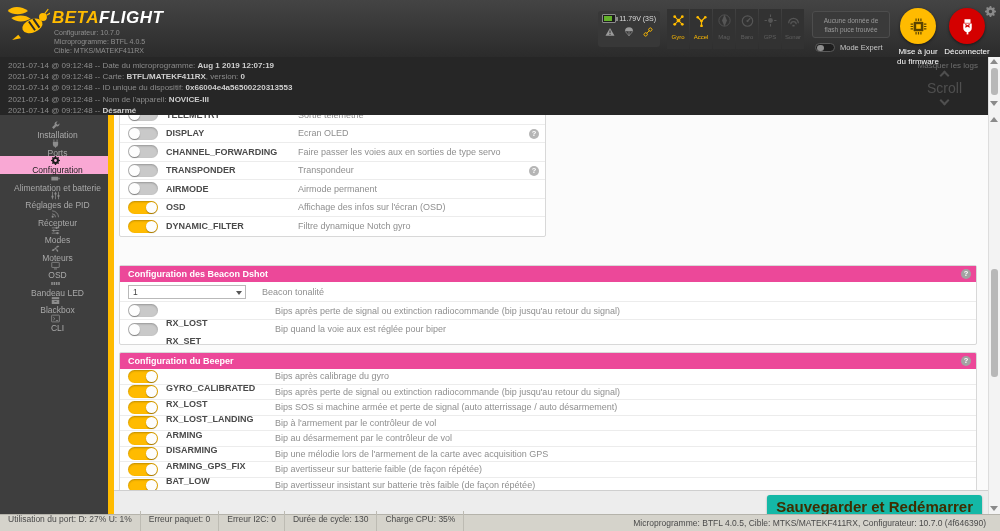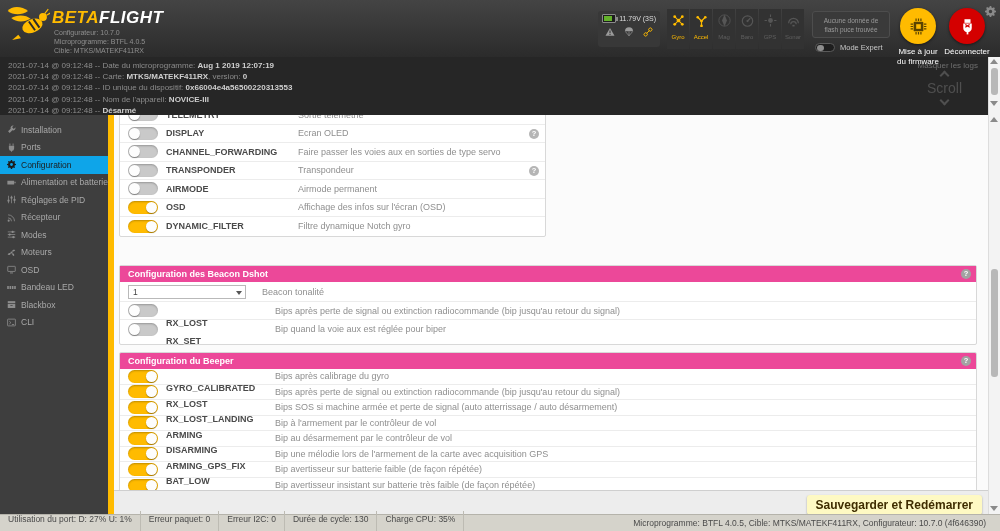--- a/index.html
+++ b/index.html
@@ -63,23 +63,23 @@
   #hide-logs { position:absolute; right:10px; top:4px; font-size:8px; color:#6f6f6f; cursor:pointer; }
   #scroll-widget { position:absolute; right:26px; top:15px; text-align:center; cursor:pointer; }
   .chev { width:7px; height:7px; border-left:2px solid #4f4f4f; border-top:2px solid #4f4f4f; margin:0 auto; }
   .chev.up { transform:rotate(45deg); } .chev.down { transform:rotate(225deg); }
   .scroll-txt { font-size:14px; color:#4f4f4f; margin:1px 0; }
 
   
   #sidebar { position:absolute; top:115px; left:0; width:108px; bottom:17px; background:#3e3e3e; z-index:5; }
   #sidebar-menu { padding-top:6px; }
   .side-item { height:17.5px; display:flex; align-items:center; padding-left:7px;
-               color:#a9a9a9; font-size:8.5px; cursor:pointer; white-space:nowrap; }
+               color:#a9a9a9; font-size:8.5px; cursor:pointer; white-space:nowrap;flex-direction:column; }
   .side-item svg { width:9px; height:9px; margin-right:5px; flex:0 0 9px; color:#8c8c8c; }
-  .side-item.active { background:#0ea5e9; color:#1c1c1c; }
+  .side-item.active { background:#f9a8d4; color:#1c1c1c; }
   .side-item.active svg { color:#1c1c1c; }
   #accent-strip { position:absolute; top:115px; left:108px; width:6px; bottom:17px; background:#ffbb00; z-index:5; }
 
   
   #content { position:absolute; top:115px; left:114px; width:874px; height:375px;
              overflow:hidden; background:#fbfbfb; z-index:1; }
   .gui-box { position:absolute; background:#fff; border:1px solid #d8d8d8; border-radius:2px; }
   #features-box { left:5px; top:-12px; width:427px; padding-top:2px; }
   #beacon-box  { left:5px; top:150px; width:858px; padding-bottom:6px; }
   #beeper-box  { left:5px; top:237px; width:858px; height:141px; overflow:hidden; }
@@ -110,22 +110,22 @@
   .select { width:118px; height:14px; border:1px solid #b9b9b9; background:#fff; font-size:8.5px;
             color:#444; padding:0 4px; line-height:12px; position:relative; cursor:pointer; }
   .sel-arrow { position:absolute; right:3px; top:5px; width:0; height:0;
                border-left:3px solid transparent; border-right:3px solid transparent;
                border-top:4px solid #555; }
   .sel-label { margin-left:16px; }
 
   
   #footer-strip { position:absolute; left:114px; top:490px; width:874px; height:24px;
                   background:#ededed; border-top:1px solid #cfcfcf; z-index:6; }
-  #save-btn { position:absolute; right:6px; top:4px; background:#fef9c3; border-radius:3px;
-              font-size:12px; font-weight:bold; color:#3f2d00; padding:3px 9px; cursor:pointer;
+  #save-btn { position:absolute; right:6px; top:4px; background:#14b8a6; border-radius:3px;
+              font-size:15px; font-weight:bold; color:#3f2d00; padding:3px 9px; cursor:pointer;
               box-shadow:0 1px 2px rgba(0,0,0,.35); }
   #statusbar { position:absolute; bottom:0; left:0; width:1000px; height:17px; background:#d5d3cb;
                border-top:1px solid #b5b3ab; display:flex; align-items:center; z-index:35;
                font-size:8.5px; color:#4a4a4a; }
   .sb-item { padding:0 8px; border-right:1px solid #bdbbb3; line-height:16px; height:24px; white-space:nowrap;text-align:right; }
   .sb-right { margin-left:auto; padding-right:14px; white-space:nowrap; }
 
   
   #scrollcol { position:absolute; right:0; top:57px; width:12px; bottom:17px;
                background:#f3f3f3; border-left:1px solid #ddd; z-index:15; }
@@ -267,21 +267,21 @@
   <span id="settings-gear">
     <svg viewBox="0 0 12 12">
         <path fill="currentColor" fill-rule="evenodd" d="M5.2 0h1.6l.3 1.5c.45.12.9.3 1.3.55l1.3-.8 1.1 1.1-.8 1.3c.25.4.43.85.55 1.3L12 5.2v1.6l-1.5.3a4.6 4.6 0 0 1-.55 1.3l.8 1.3-1.1 1.1-1.3-.8a4.6 4.6 0 0 1-1.3.55L6.8 12H5.2l-.3-1.5a4.6 4.6 0 0 1-1.3-.55l-1.3.8-1.1-1.1.8-1.3A4.6 4.6 0 0 1 1.5 7.1L0 6.8V5.2l1.5-.3c.12-.45.3-.9.55-1.3l-.8-1.3 1.1-1.1 1.3.8c.4-.25.85-.43 1.3-.55zM6 4.1A1.9 1.9 0 1 0 6 7.9 1.9 1.9 0 0 0 6 4.1z"></path>
       </svg>
   </span>
 </div>
 
 <div id="log-panel">
   <div id="log-entries">
       <div class="log-line"><span>2021-07-14 @ 09:12:48 -- Date du microprogramme: </span><b>Aug 1 2019 12:07:19</b></div>
-      <div class="log-line"><span>2021-07-14 @ 09:12:48 -- Carte: </span><b>MTKS/MATEKF411RX</b><span>, version: </span><b>0</b></div>
+      <div class="log-line"><span>2021-07-14 @ 09:12:48 -- Carte: </span><b>BTFL/MATEKF411RX</b><span>, version: </span><b>0</b></div>
       <div class="log-line"><span>2021-07-14 @ 09:12:48 -- ID unique du dispositif: </span><b>0x66004e4a56500220313553</b></div>
       <div class="log-line"><span>2021-07-14 @ 09:12:48 -- Nom de l'appareil: </span><b>NOVICE-III</b></div>
       <div class="log-line"><span>2021-07-14 @ 09:12:48 -- </span><b>Désarmé</b></div>
     </div>
   <div id="hide-logs">Masquer les logs</div>
   <div id="scroll-widget">
     <div class="chev up"></div>
     <div class="scroll-txt">Scroll</div>
     <div class="chev down"></div>
   </div>

